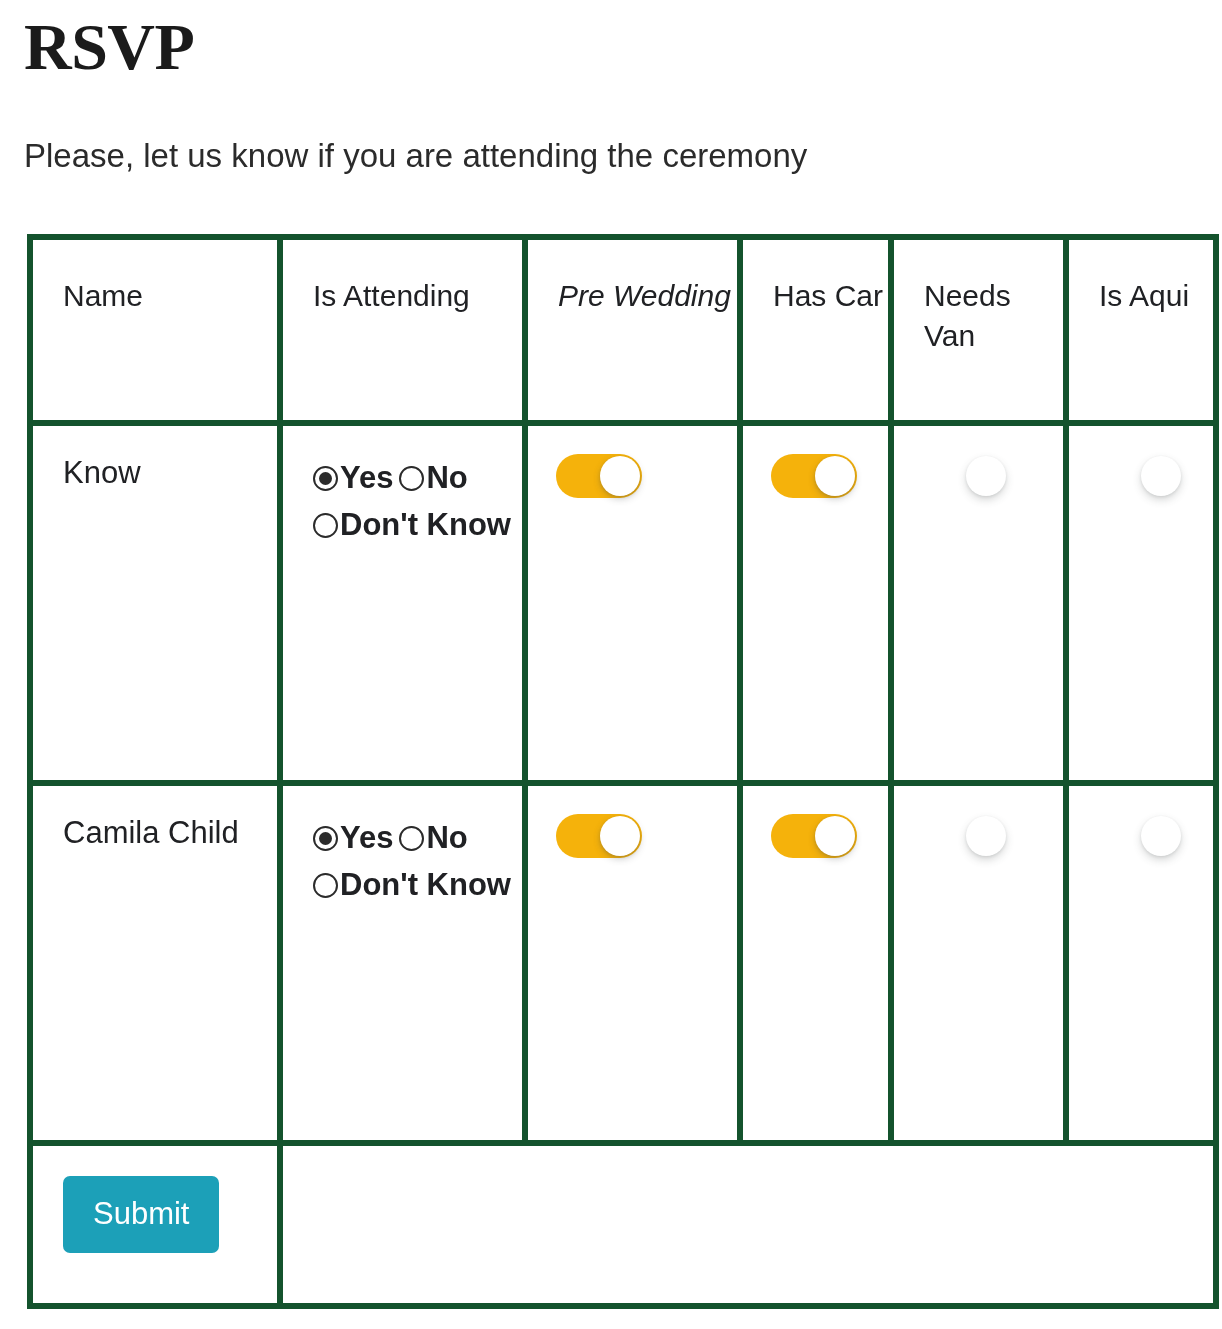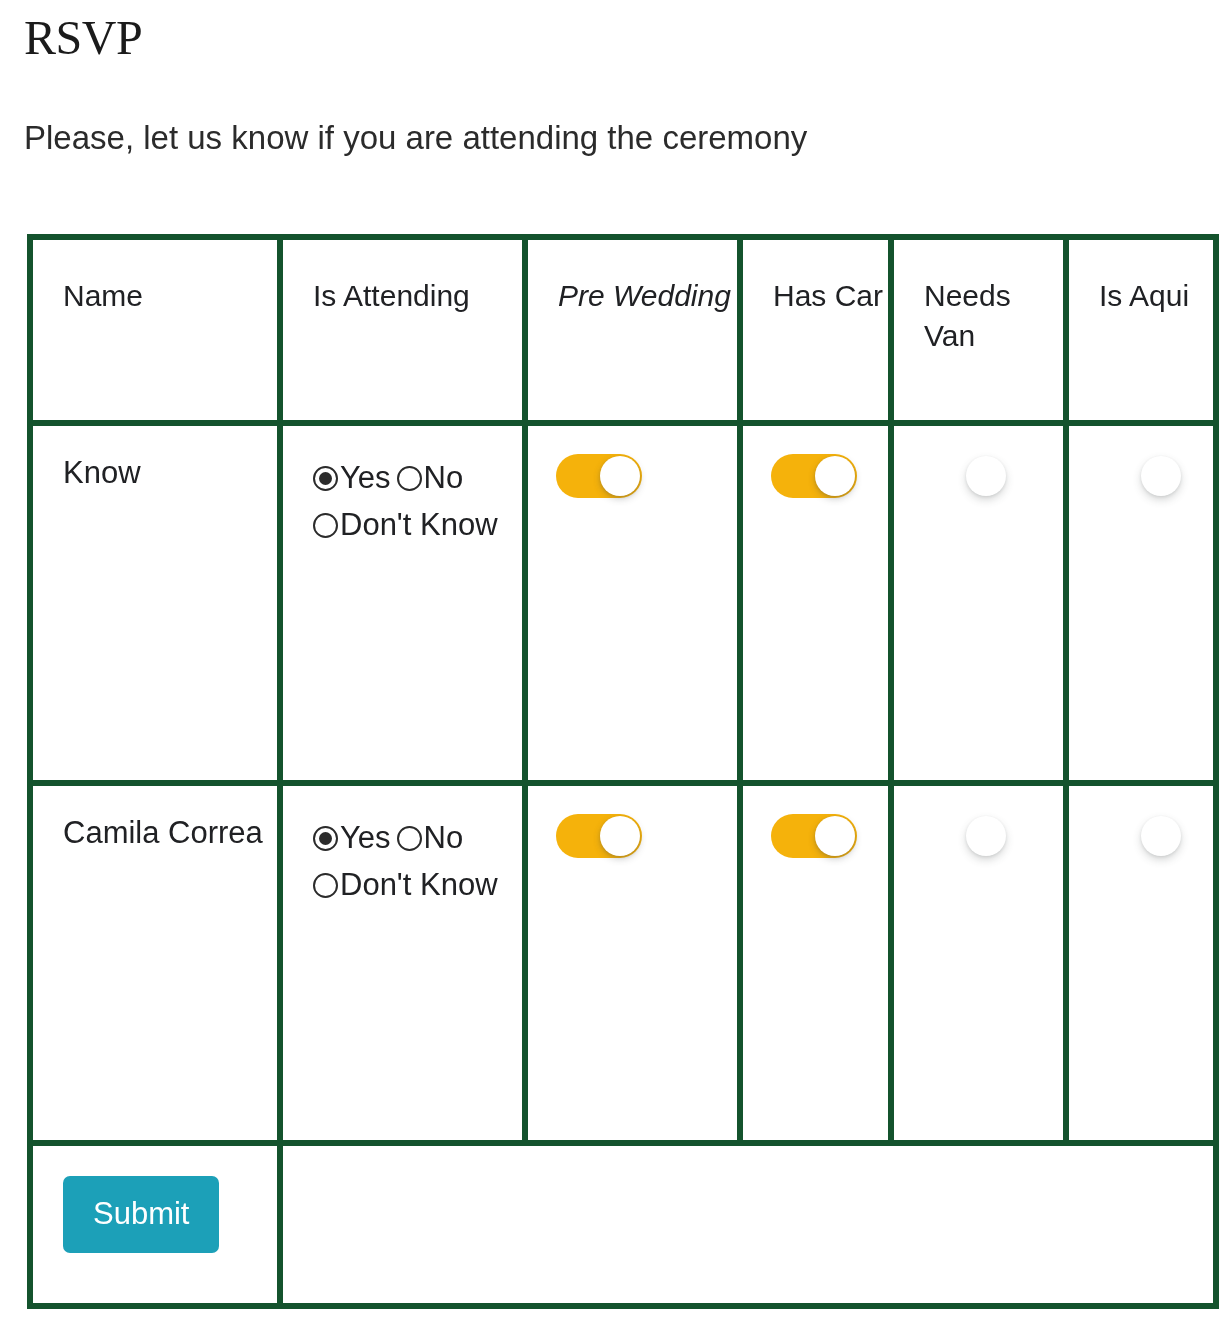--- a/index.html
+++ b/index.html
@@ -18,22 +18,22 @@
   .page {
     position: relative;
     width: 1222px;
     height: 1329px;
     box-sizing: border-box;
     padding: 0;
   }
 
   .page-title {
     font-family: "Liberation Serif", serif;
-    font-weight: 400;
-    font-size: 48px;
+    font-weight: 700;
+    font-size: 66px;
     line-height: 1;
     color: #1b1b1b;
     margin: 0;
     padding: 14px 0 0 24px;
     letter-spacing: -0.5px;
   }
 
   .page-subtitle {
     font-family: "Liberation Sans", sans-serif;
     font-size: 33px;
@@ -96,20 +96,21 @@
     padding-top: 28px;
   }
 
   
   .radio-group {
     font-size: 31px;
     line-height: 1.52;
     color: #202124;
     width: 190px;
     padding-top: 2px;
+    font-weight: bold;
   }
   .radio-opt {
     white-space: nowrap;
   }
   .radio-mark {
     display: inline-block;
     width: 25px;
     height: 25px;
     border-radius: 50%;
     border: 2px solid #2b2b2b;
@@ -255,21 +256,21 @@
           <td class="switch-cell">
             <span class="switch off">
               <span class="track"></span>
               <span class="knob"></span>
             </span>
           </td>
         </tr>
 
         <tr class="guest-row">
           <td class="name-cell">
-            <span>Camila Correa</span>
+            <span>Camila Child</span>
           </td>
 
           <td>
             <div class="radio-group">
               <span class="radio-opt"><span class="radio-mark checked"></span><span class="radio-label">Yes</span></span><span class="radio-opt"><span class="radio-mark"></span><span class="radio-label">No</span></span><span class="radio-opt"><span class="radio-mark"></span><span class="radio-label">Don't Know</span></span>
             </div>
           </td>
 
           <td class="switch-cell">
             <span class="switch on">

